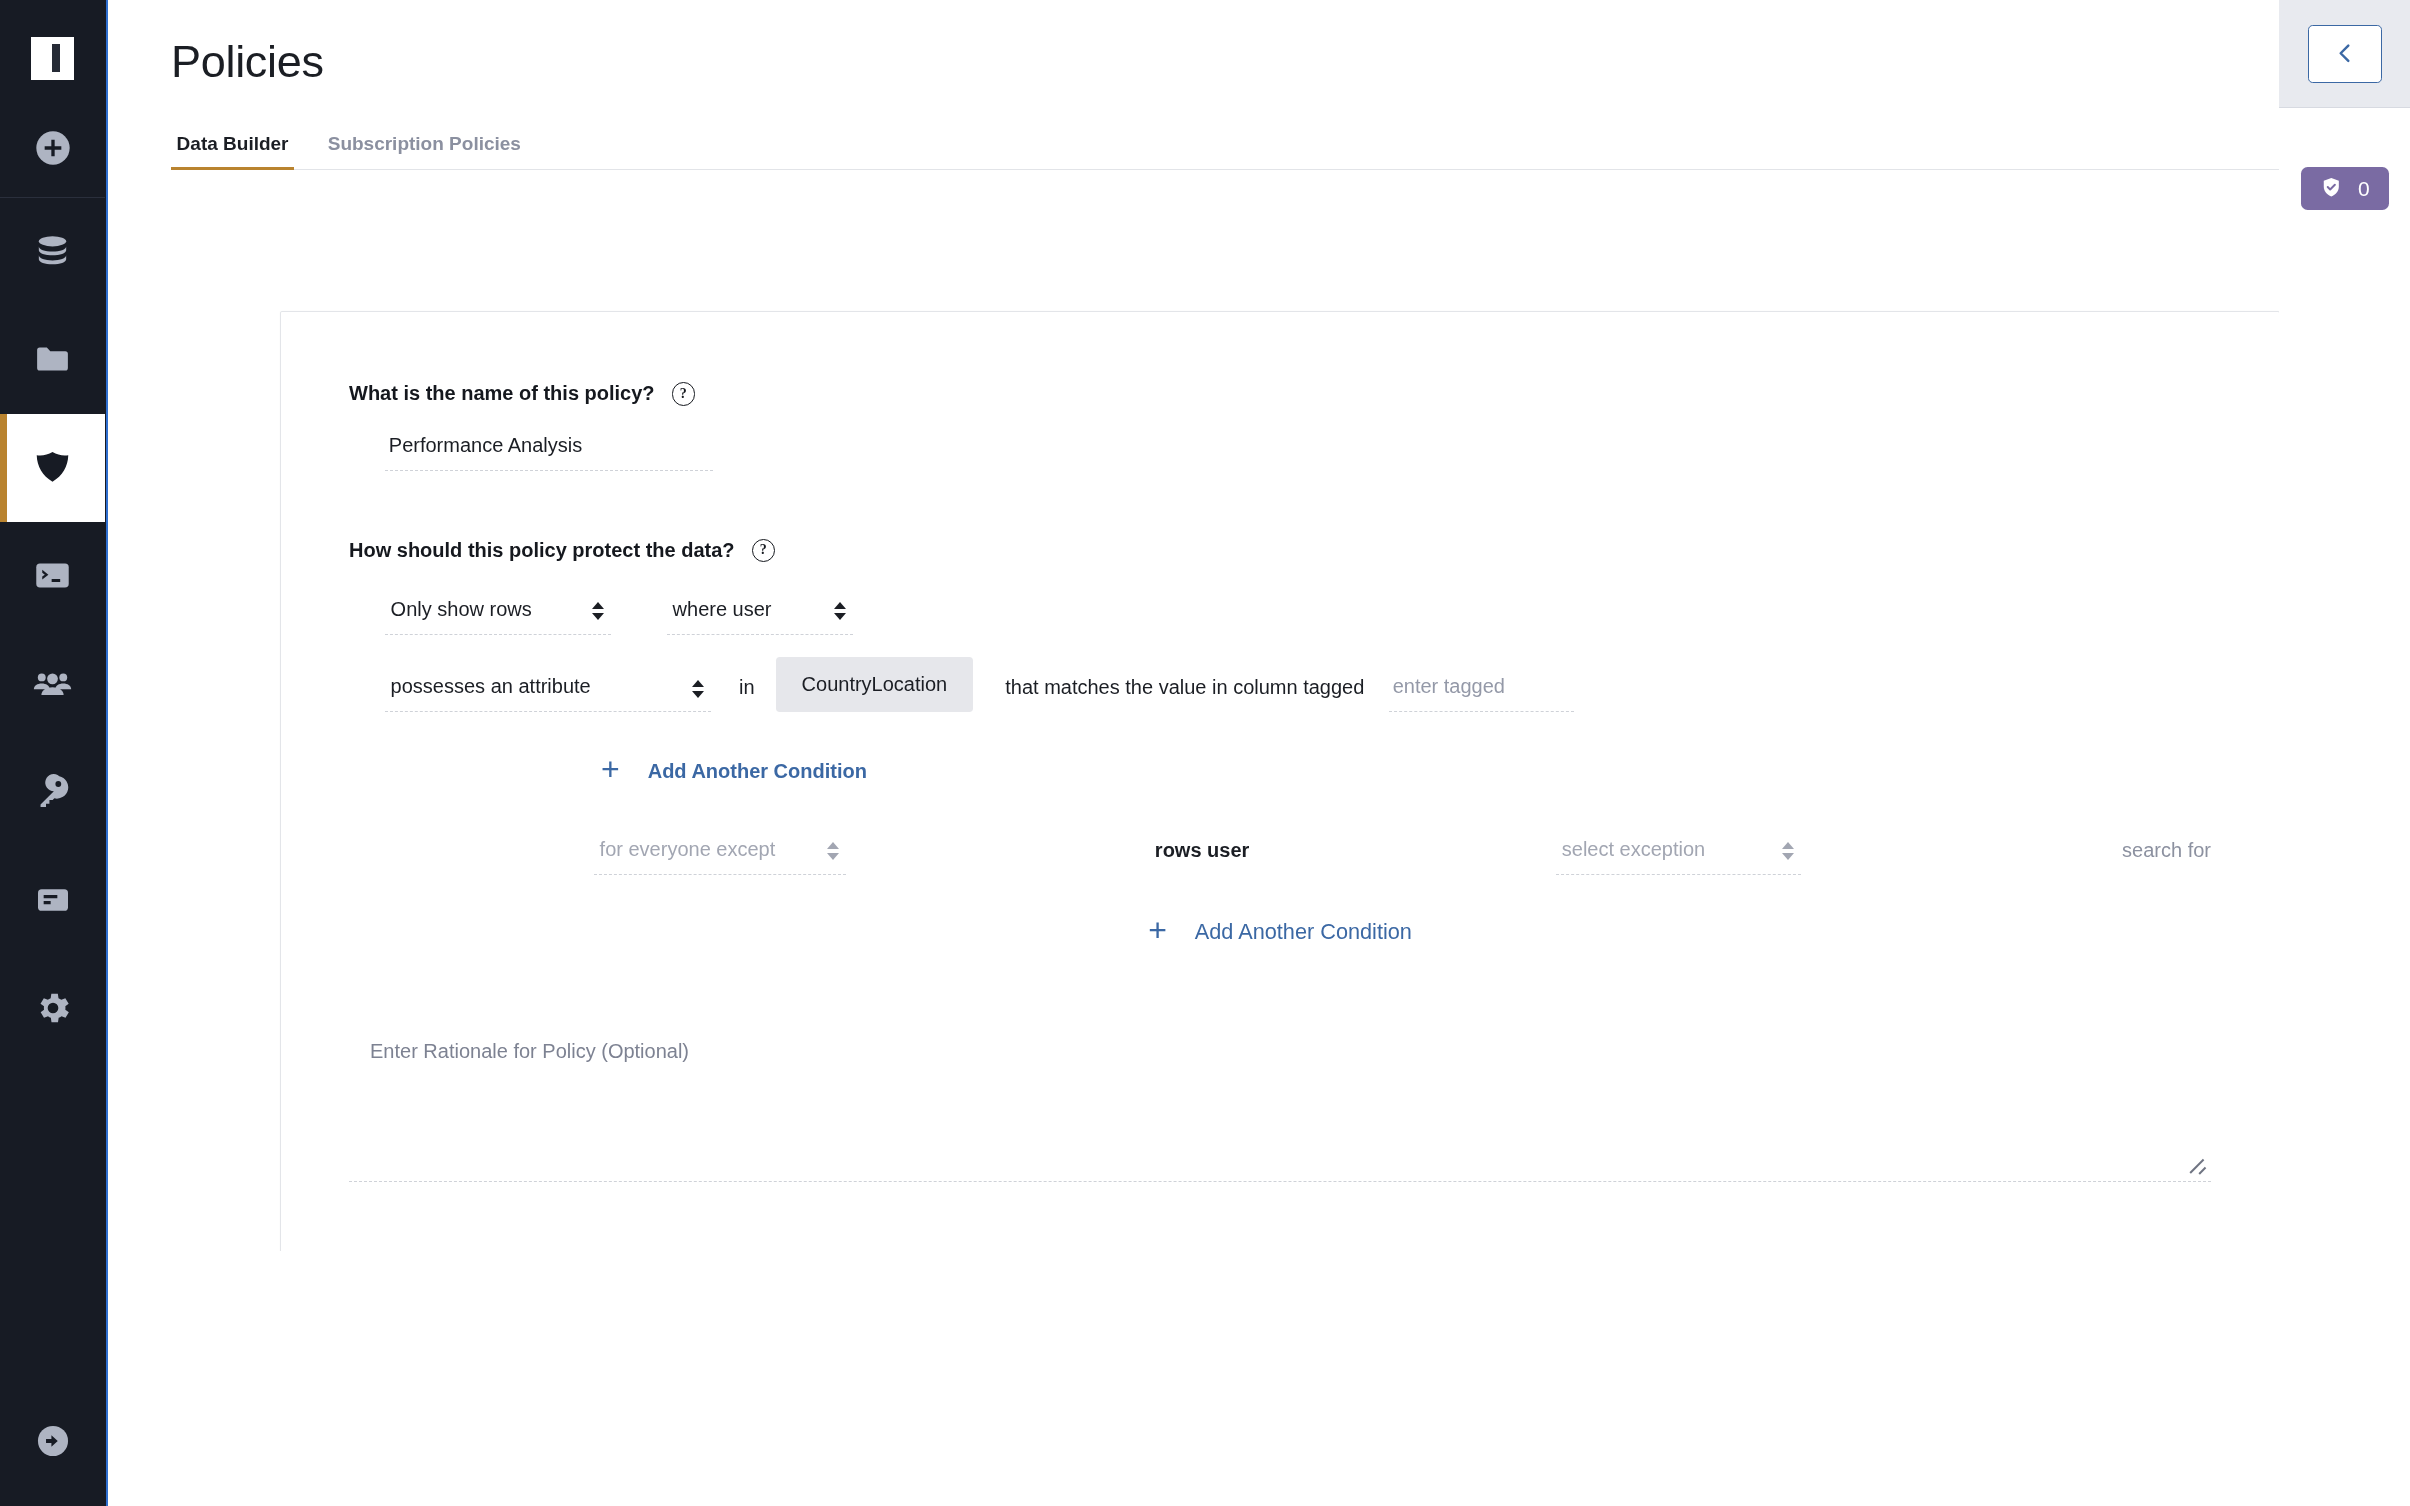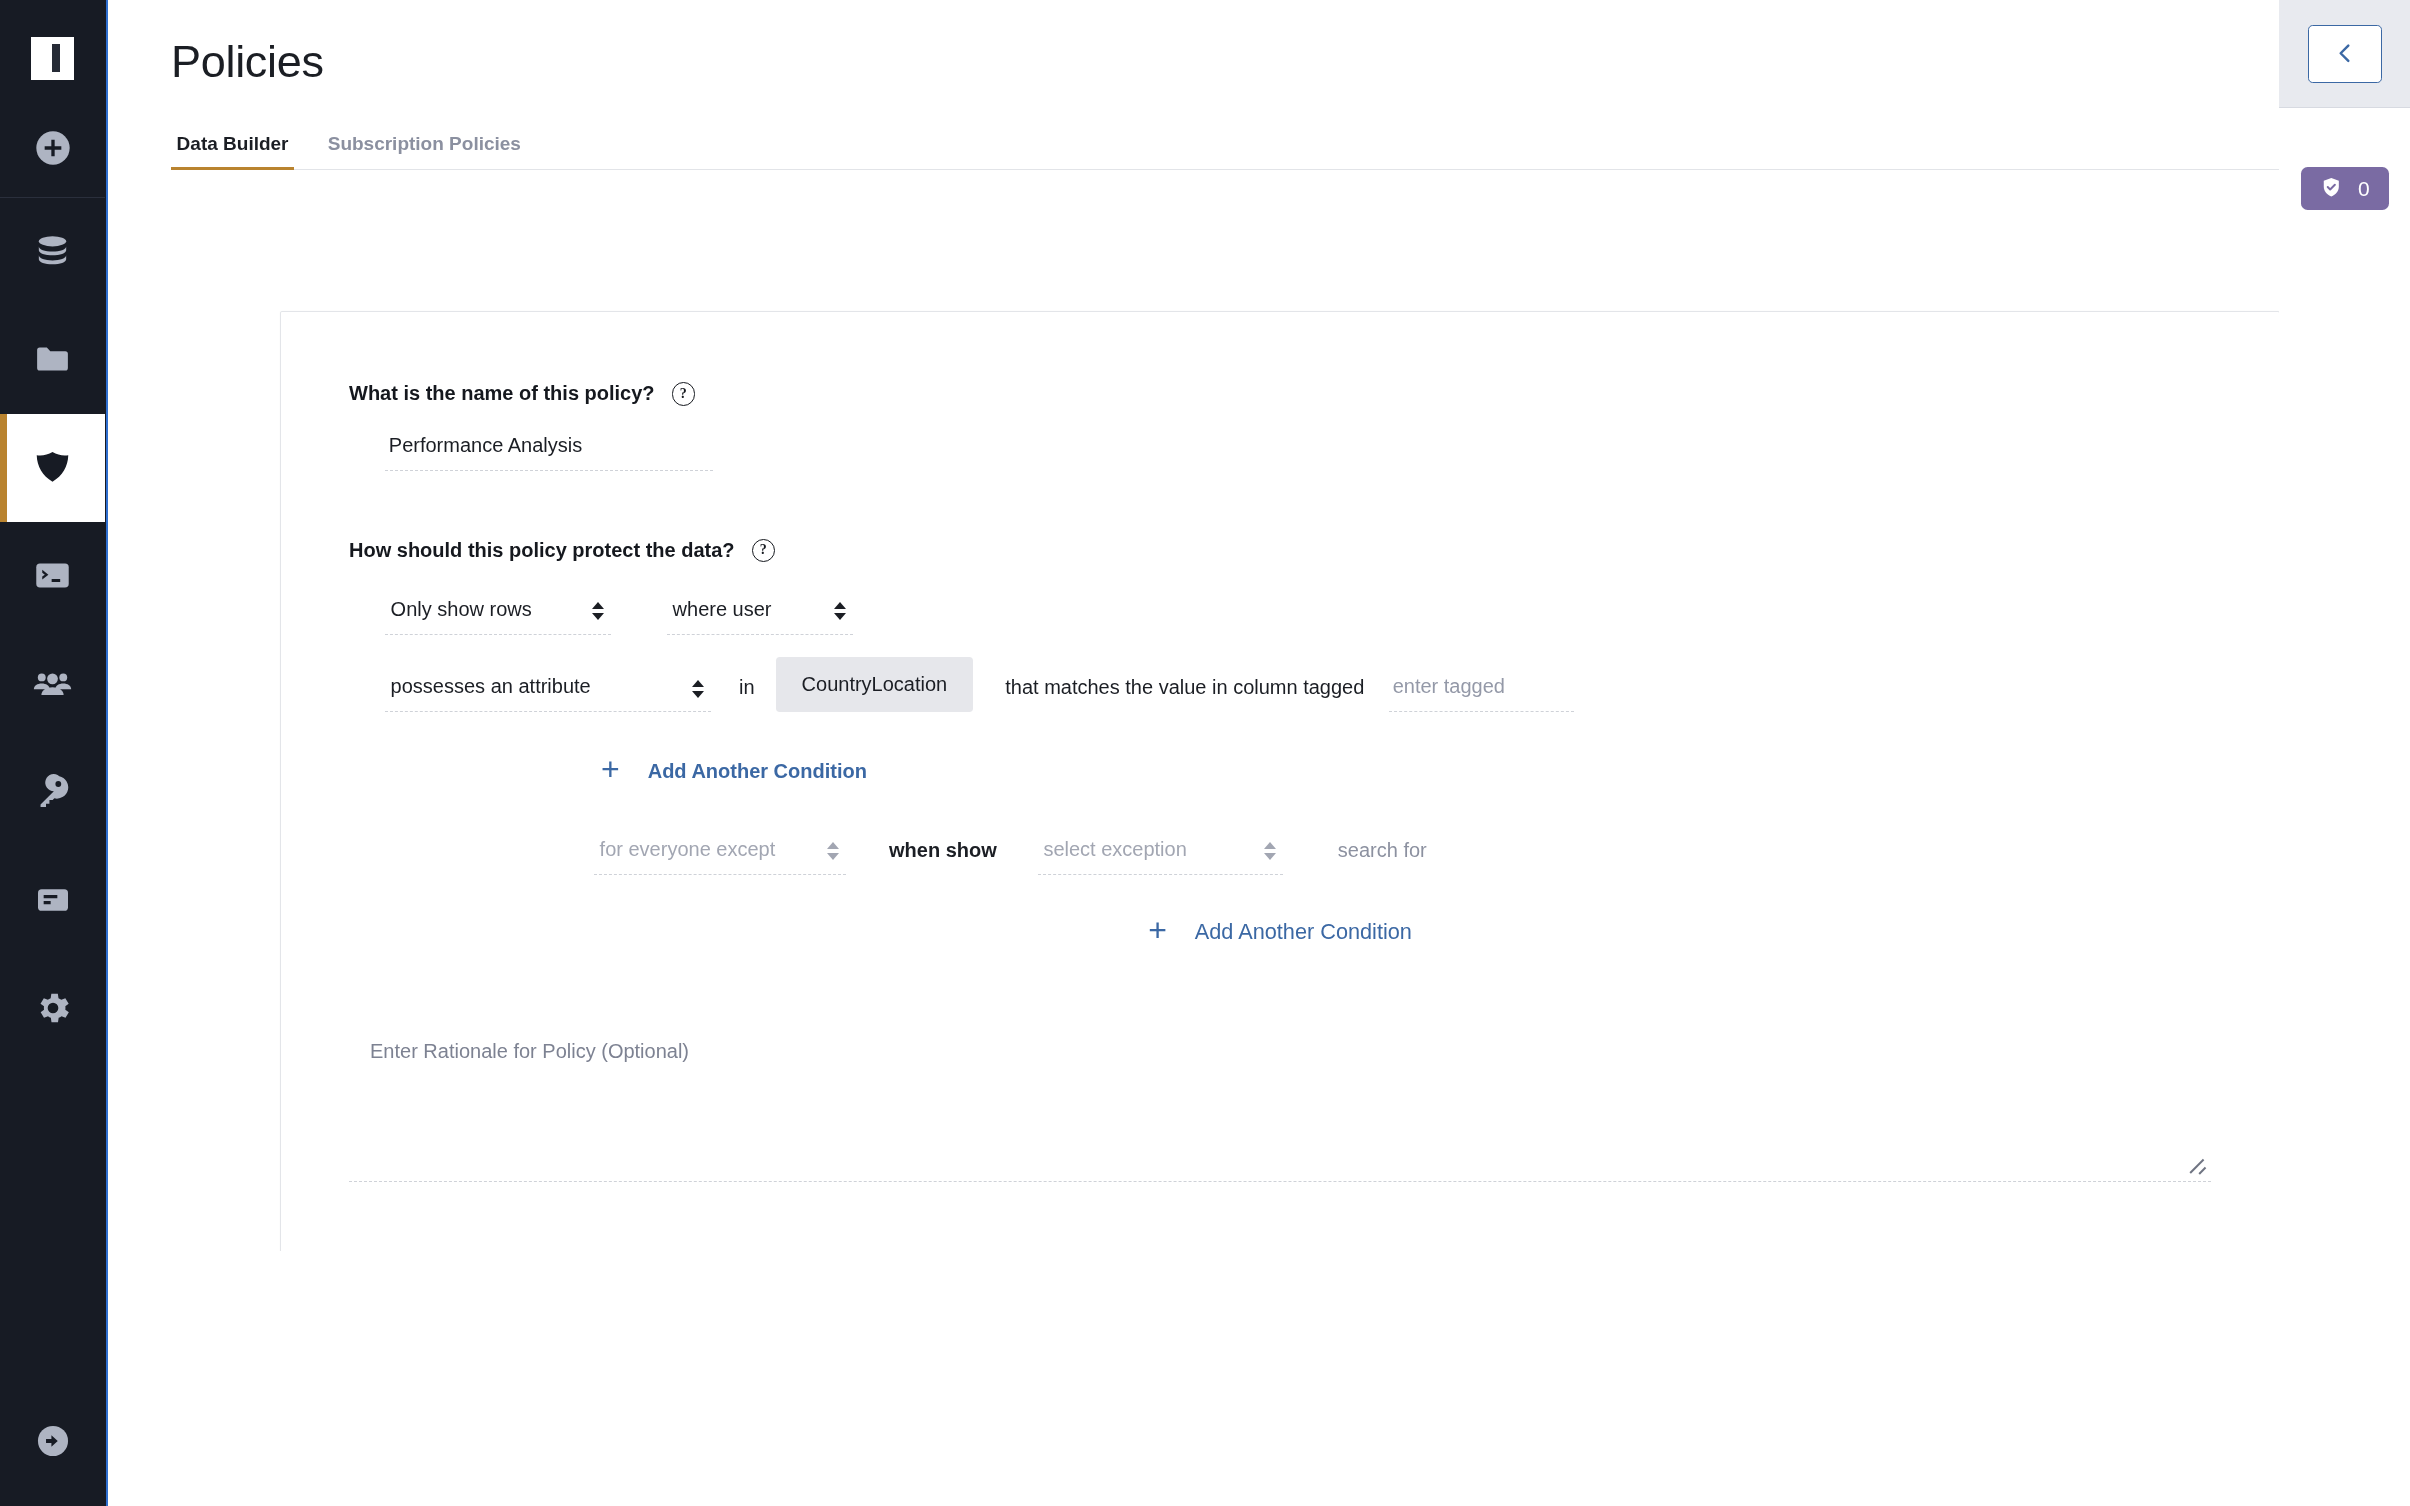--- a/index.html
+++ b/index.html
@@ -182,21 +182,21 @@
   }
   .add-cond .plus {
     font-size: 32px; line-height: 1; font-weight: 400; color: #3b68a4;
     position: relative; top: -1.9px;
   }
   .add-cond .txt { font-size: 20px; font-weight: 700; }
   .add-cond.regular .txt { font-weight: 400; font-size: 21.7px; }
   .add-cond-1 { margin: 43px 0 0 252px; }
   .add-cond-2-wrap { display: flex; justify-content: center; margin-top: 41px; }
 
-  .except-row { padding-left: 245px; margin-top: 49px; }
+  .except-row { padding-left: 245px; margin-top: 49px; justify-content: space-between; }
 
   .rationale {
     margin: 83px 68px 0 68px;
     border-bottom: 1.9px dashed #cfd2d8;
     height: 151px;
     position: relative;
     cursor: text;
   }
   .rationale .ph {
     position: absolute; left: 21px; top: 9.4px;
@@ -426,21 +426,21 @@
           </div>
 
           <div class="row except-row">
             <div class="sel sel-w4">
               <span class="val placeholder">for everyone except</span>
               <span class="caret muted">
                   <span class="up"></span>
                   <span class="dn"></span>
                 </span>
             </div>
-            <div class="static-word bold" style="margin-left:43px">when show</div>
+            <div class="static-word bold" style="margin-left:43px">rows user</div>
             <div class="sel sel-w5" style="margin-left:41px">
               <span class="val placeholder">select exception</span>
               <span class="caret muted">
                   <span class="up"></span>
                   <span class="dn"></span>
                 </span>
             </div>
             <div class="static-word muted" style="margin-left:55px">search for</div>
           </div>
 

